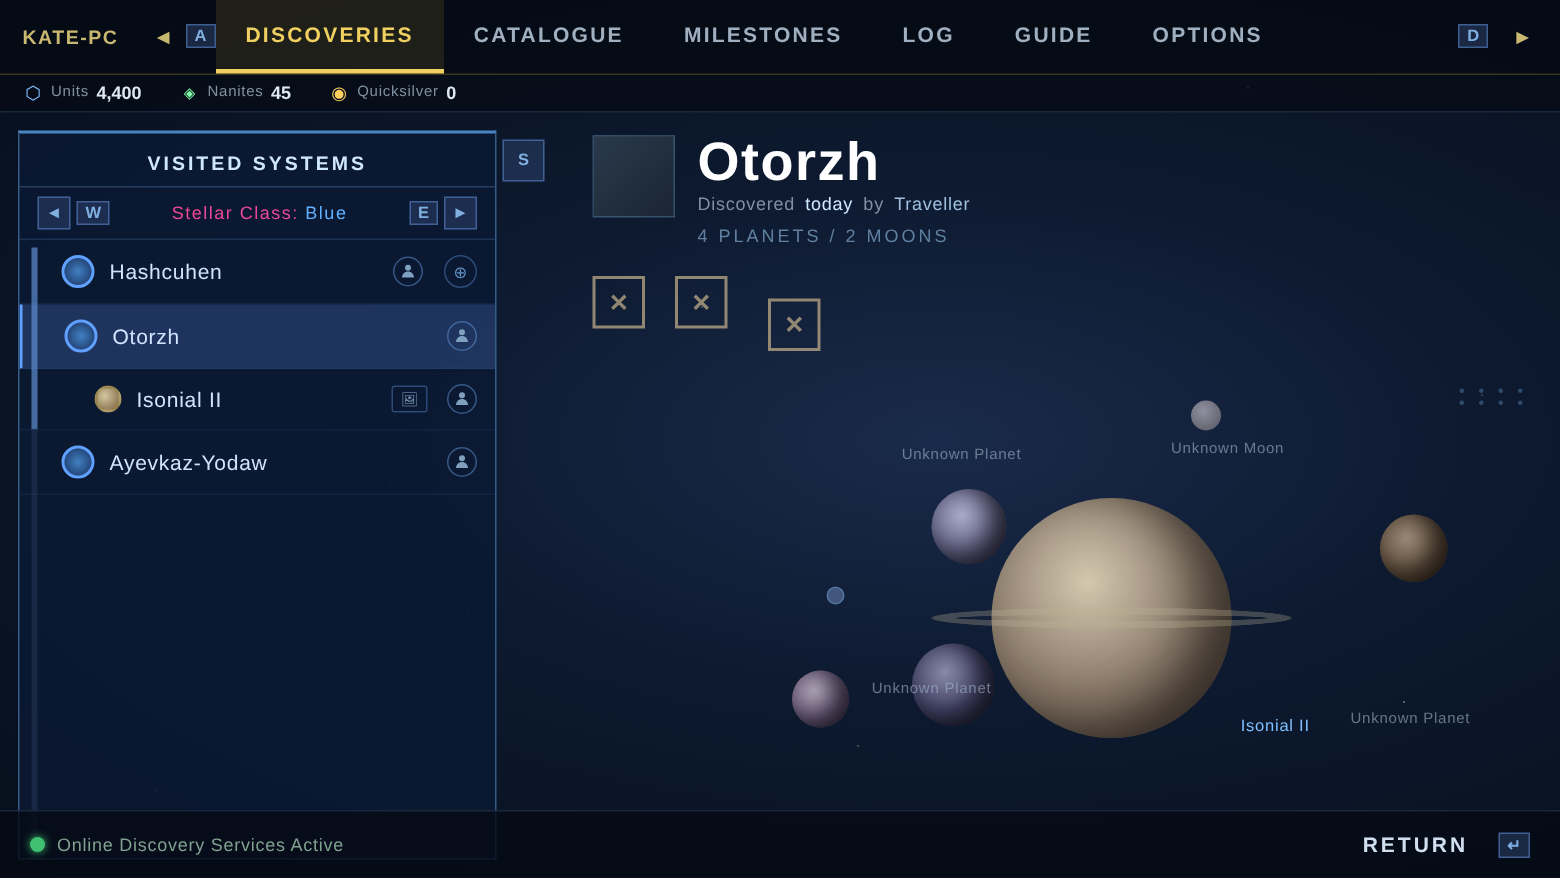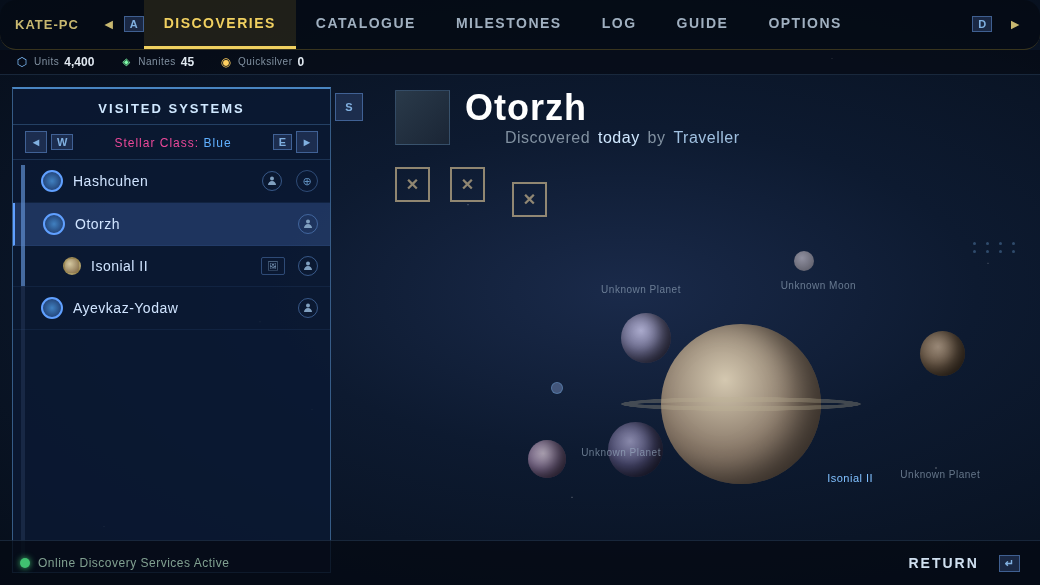--- a/index.html
+++ b/index.html
@@ -48,21 +48,20 @@
       display: flex;
       flex-direction: column;
     }
 
     .nav-row {
       display: flex;
       align-items: center;
       height: 55px;
       background: rgba(5, 10, 20, 0.85);
       border-bottom: 1px solid rgba(180, 150, 50, 0.3);
-      border-radius: 16px;
     }
 
     .pc-name {
       color: #c8b870;
       font-size: 13px;
       font-weight: bold;
       padding: 0 15px;
       letter-spacing: 1px;
     }
 
@@ -345,24 +344,23 @@
 
     .system-main-title {
       font-size: 36px;
       font-weight: bold;
       color: #fff;
       line-height: 1;
       letter-spacing: 1px;
     }
 
     .system-discovered {
-      font-size: 16px;
+      font-size: 12px;
       color: #8090a0;
       letter-spacing: 0.5px;
-      margin-left: 40px;
     }
 
     .discovered-by {
       color: #a0c0e0;
     }
 
     .system-planets-label {
       font-size: 12px;
       color: #6080a0;
       letter-spacing: 2px;
@@ -731,20 +729,21 @@
     <div class="system-info-header">
       <div class="system-thumb"></div>
       <div class="system-title-block">
         <span class="system-main-title">Otorzh</span>
         <span class="system-discovered">
           <span>Discovered</span>
           <span style="color:#d0e8ff;margin:0 3px;">today</span>
           <span>by</span>
           <span class="discovered-by" style="margin-left:3px;">Traveller</span>
         </span>
+        <span class="system-planets-label">4 PLANETS / 2 MOONS</span>
       </div>
     </div>
 
     <div class="nav-icons-row">
       <div class="nav-x-icon">
         <span>✕</span>
       </div>
       <div class="nav-x-icon" style="margin-left:5px;">
         <span>✕</span>
       </div>

